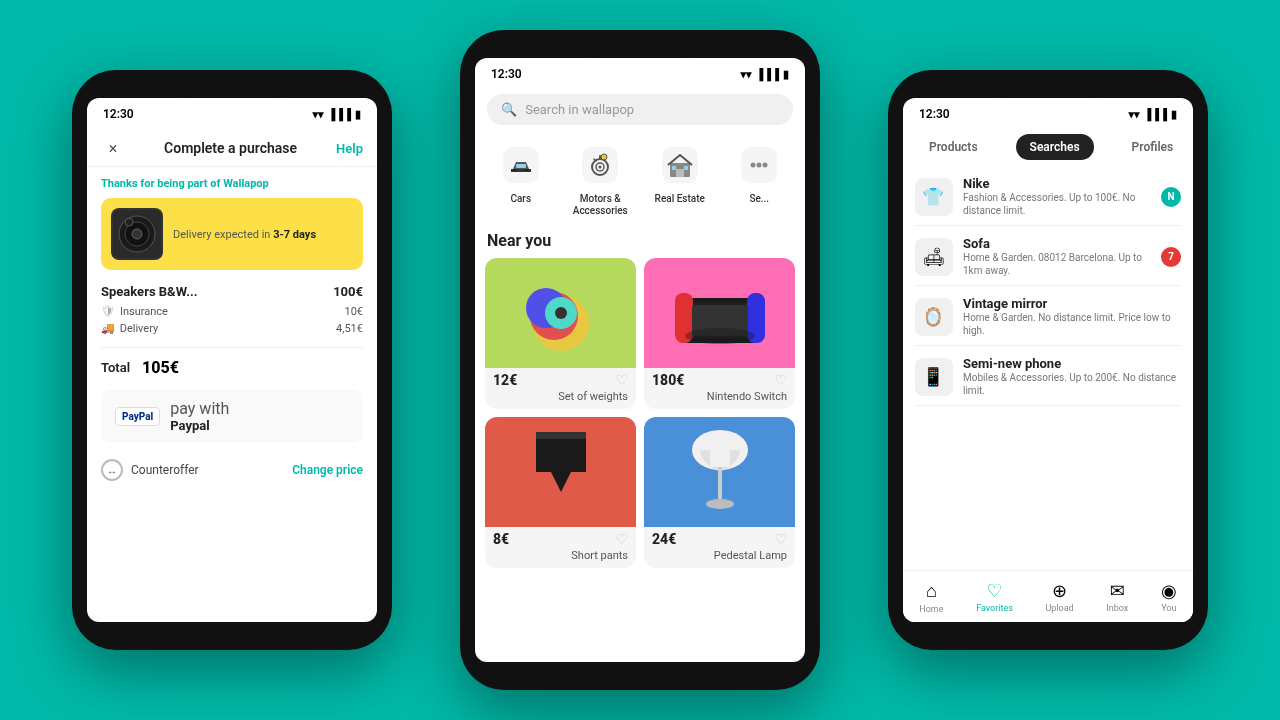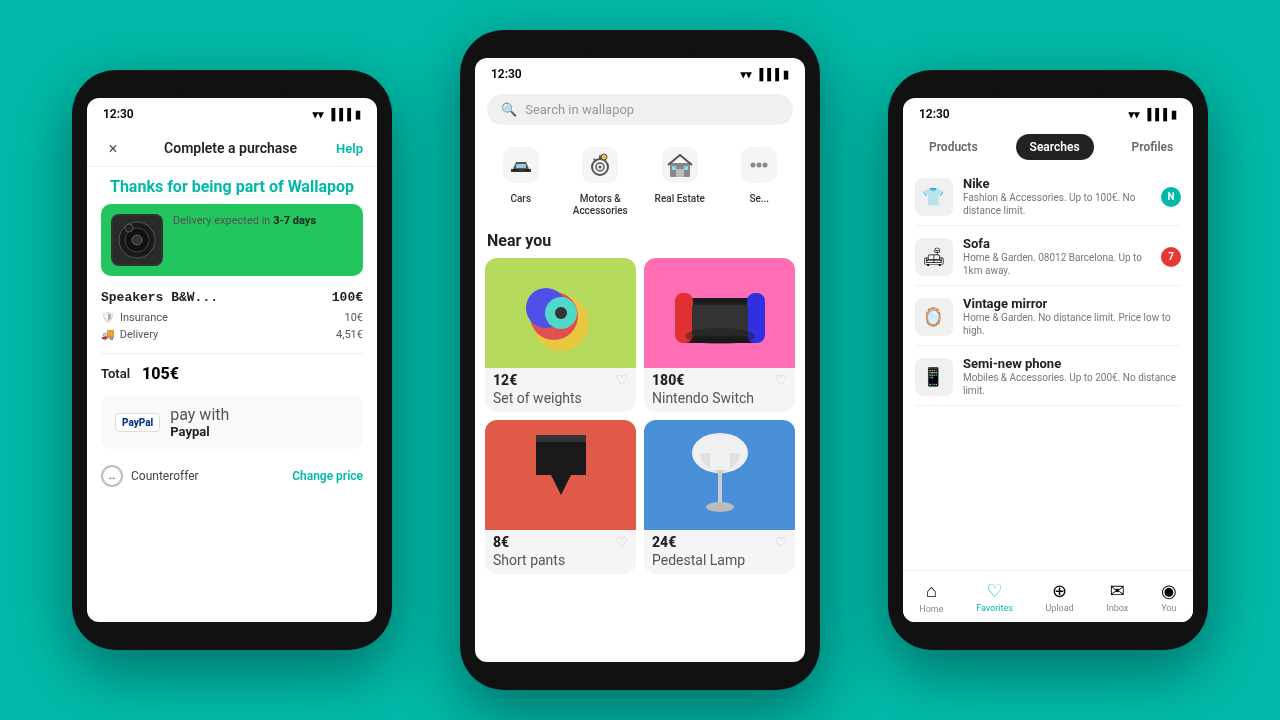--- a/index.html
+++ b/index.html
@@ -129,35 +129,34 @@
       color: #222;
     }
     .left-header .help {
       font-size: 13px;
       color: #00b9a8;
       font-weight: 600;
       cursor: pointer;
     }
     .left-thanks {
       padding: 10px 14px 8px;
-      font-size: 16px;
+      font-size: 11px;
       color: #444;
-      text-align: center;
     }
     .left-thanks span {
       color: #00b9a8;
       font-weight: 700;
     }
     .left-product-card {
       margin: 0 14px;
-      background: #22c55e;
+      background: #fde047;
       border-radius: 10px;
       padding: 10px;
       display: flex;
-      align-items: flex-start;
+      align-items: center;
       gap: 10px;
     }
     .product-img {
       width: 52px;
       height: 52px;
       border-radius: 8px;
       background: #333;
       overflow: hidden;
       display: flex;
       align-items: center;
@@ -171,21 +170,20 @@
       font-weight: 700;
       color: #222;
     }
     .left-product-info {
       margin: 10px 14px;
     }
     .product-row {
       display: flex;
       justify-content: space-between;
       padding: 4px 0;
-      font-family: Liberation Mono, monospace;
     }
     .product-name {
       font-size: 13px;
       font-weight: 700;
       color: #222;
     }
     .product-price {
       font-size: 13px;
       font-weight: 700;
       color: #222;
@@ -378,22 +376,23 @@
       font-size: 14px;
       font-weight: 800;
       color: #222;
     }
     .heart-icon {
       font-size: 14px;
       color: #ccc;
     }
     .card-name {
       padding: 0 8px 6px;
-      font-size: 14px;
+      font-size: 11px;
       color: #555;
+      text-align: right;
     }
 
     
     .right-tabs {
       display: flex;
       padding: 8px 12px 0;
       gap: 24px;
     }
     .rtab {
       padding: 6px 14px;

